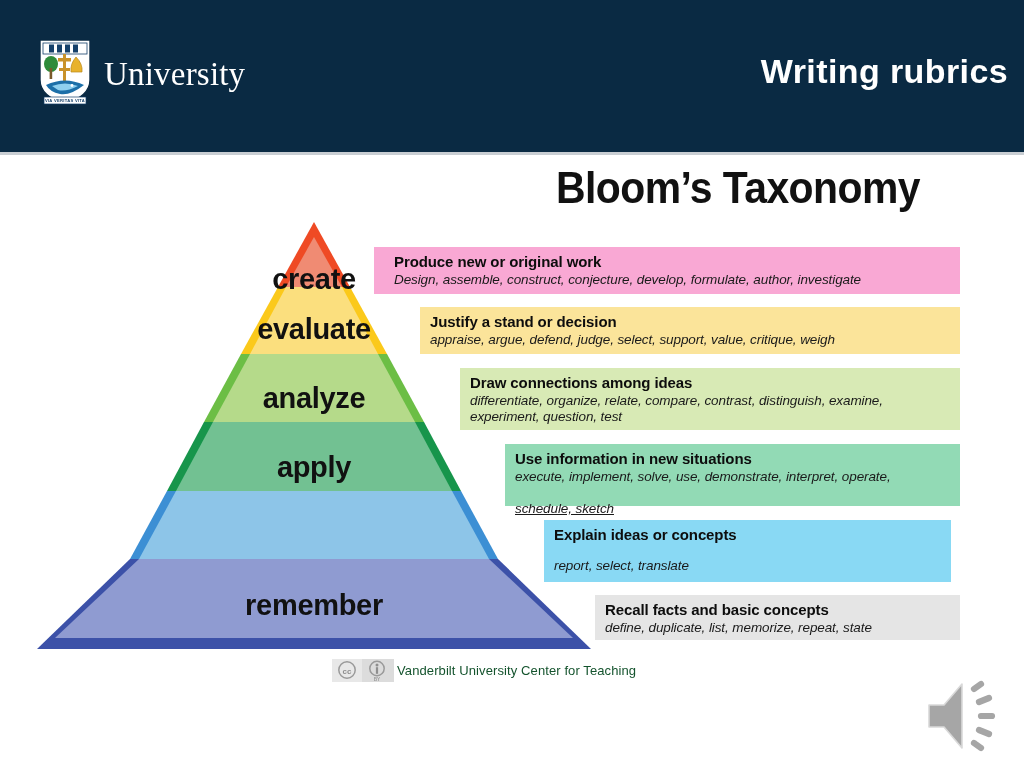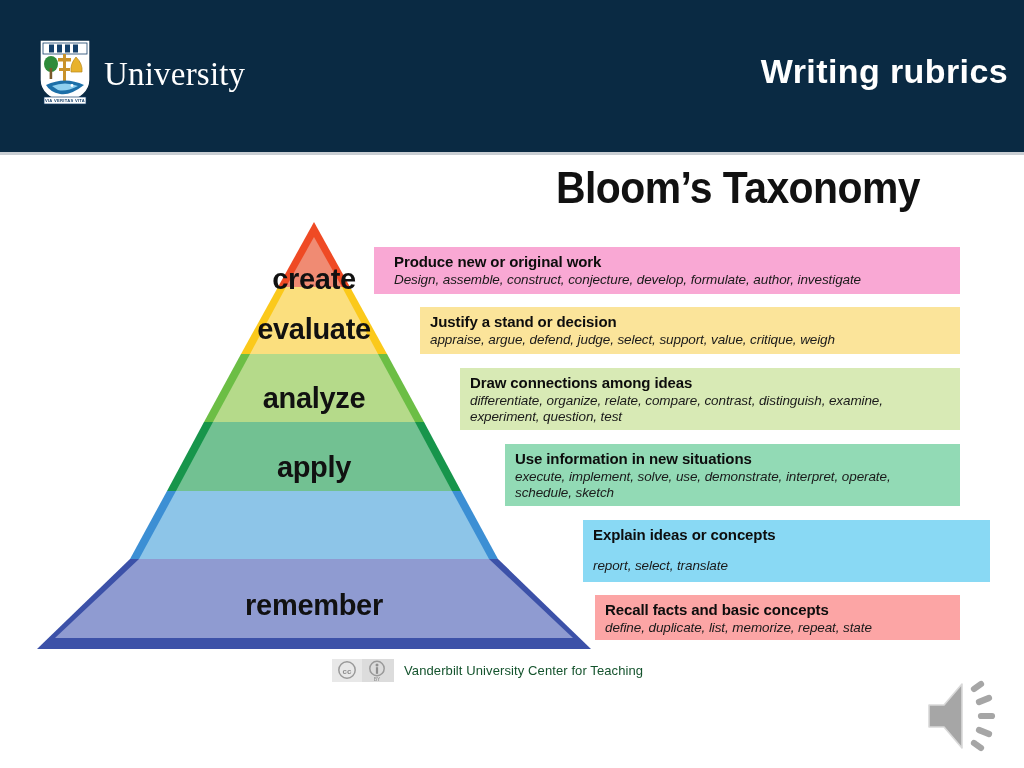--- a/index.html
+++ b/index.html
@@ -131,21 +131,21 @@
     letter-spacing: -0.1px;
   }
 
   
   #attribution {
     position: absolute;
     left: 332px;
     top: 659px;
     display: flex;
     align-items: center;
-    gap: 10px;
+    gap: 3px;
   }
   #cc-badge {
     width: 62px;
     height: 23px;
     flex: none;
   }
   #attribution-text {
     font-size: 13px;
     font-weight: normal;
     color: #14532d;
@@ -250,29 +250,29 @@
 
 <div class="desc-box" style="left:460px; top:368px; width:500px; height:62px; background:#d8eab5;">
   <span class="desc-head">Draw connections among ideas</span>
   <span class="desc-verbs">differentiate, organize, relate, compare, contrast, distinguish, examine,</span>
   <span class="desc-verbs" style="margin-top:0;">experiment, question, test</span>
 </div>
 
 <div class="desc-box" style="left:505px; top:444px; width:455px; height:62px; background:#92dab5;">
   <span class="desc-head">Use information in new situations</span>
   <span class="desc-verbs">execute, implement, solve, use, demonstrate, interpret, operate,</span>
-  <span class="desc-verbs" style="margin-top:0;">schedule, sketch</span>
-</div>
-
-<div class="desc-box" style="left:583px; top:520px; width:407px; height:62px; background:#89d9f4;">
+  <span class="desc-verbs" style="margin-top:16px;text-decoration:underline;">schedule, sketch</span>
+</div>
+
+<div class="desc-box" style="left:544px; top:520px; width:407px; height:62px; background:#89d9f4;">
   <span class="desc-head">Explain ideas or concepts</span>
   <span class="desc-verbs" style="margin-top:14px;">report, select, translate</span>
 </div>
 
-<div class="desc-box" style="left:595px; top:595px; width:365px; height:45px; background:#fca5a5;">
+<div class="desc-box" style="left:595px; top:595px; width:365px; height:45px; background:#e5e5e5;">
   <span class="desc-head">Recall facts and basic concepts</span>
   <span class="desc-verbs">define, duplicate, list, memorize, repeat, state</span>
 </div>
 
 <div id="attribution">
   <svg id="cc-badge" viewBox="0 0 62 23">
     <rect x="0" y="0" width="62" height="23" fill="#dcdcdc"></rect>
     <rect x="0" y="0" width="30" height="23" fill="#e8e8e8"></rect>
     <circle cx="15" cy="11" r="8.2" fill="none" stroke="#9a9a9a" stroke-width="1.5"></circle>
     <text x="15" y="14.6" font-family="'Liberation Sans', sans-serif" font-size="8" font-weight="bold" fill="#8e8e8e" text-anchor="middle">cc</text>

